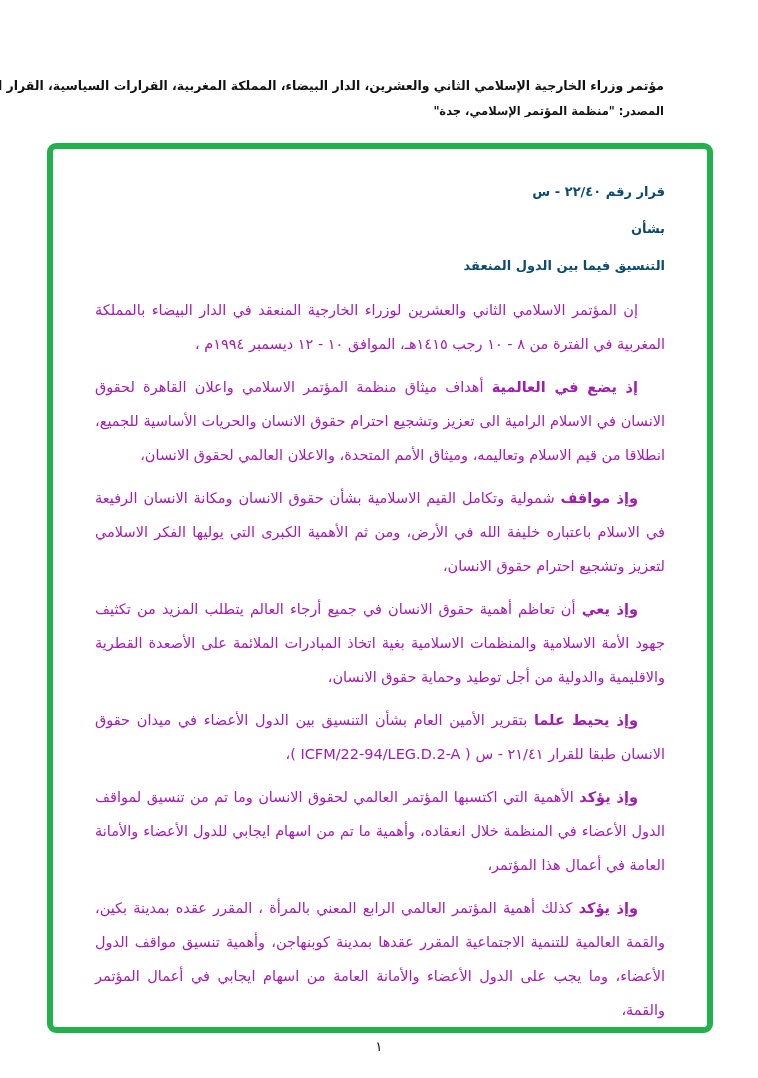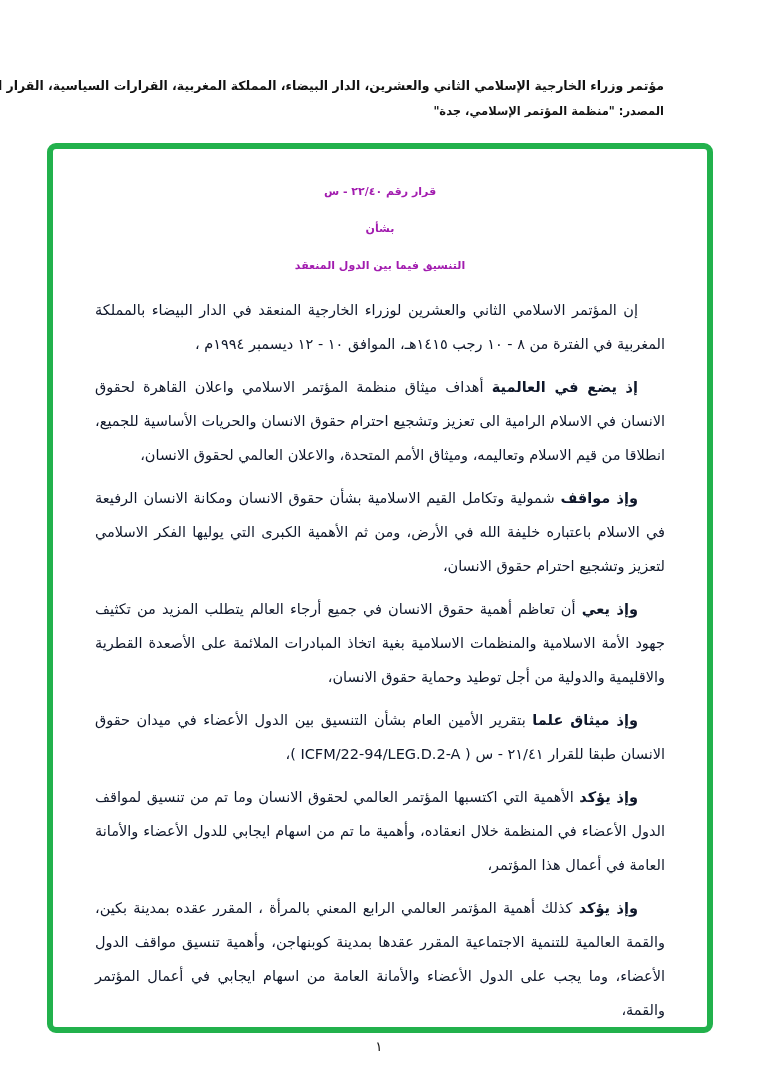--- a/index.html
+++ b/index.html
@@ -45,32 +45,32 @@
     border: 6px solid #22b14c;
     border-radius: 9px;
     box-sizing: content-box;
     background: #ffffff;
   }
   .content {
     padding: 24px 42px 0 42px;
     direction: rtl;
   }
   .title {
-    text-align: center;
+    text-align: right;
     font-weight: bold;
-    font-size: 11px;
+    font-size: 13px;
     line-height: 37px;
-    color: #a21caf;
+    color: #0c4a6e;
   }
   .body-text {
     margin-top: 9px;
     font-size: 14.5px;
     line-height: 34px;
     text-align: justify;
-    color: #0f172a;
+    color: #a21caf;
   }
   .para {
     margin: 0 0 9px 0;
     text-indent: 27px;
   }
   .para .lead { font-weight: bold; }
   .pagenum {
     position: absolute;
     top: 1038px;
     left: 0;
@@ -97,21 +97,21 @@
         <div>قرار رقم ٢٢/٤٠ - س</div>
         <div>بشأن</div>
         <div>التنسيق فيما بين الدول المنعقد</div>
       </div>
 
       <div class="body-text">
         <p class="para"><b class="lead"></b> <span>إن المؤتمر الاسلامي الثاني والعشرين لوزراء الخارجية المنعقد في الدار البيضاء بالمملكة المغربية في الفترة من ٨ - ١٠ رجب ١٤١٥هـ، الموافق ١٠ - ١٢ ديسمبر ١٩٩٤م ،</span></p>
         <p class="para"><b class="lead">إذ يضع في العالمية</b> <span>أهداف ميثاق منظمة المؤتمر الاسلامي واعلان القاهرة لحقوق الانسان في الاسلام الرامية الى تعزيز وتشجيع احترام حقوق الانسان والحريات الأساسية للجميع، انطلاقا من قيم الاسلام وتعاليمه، وميثاق الأمم المتحدة، والاعلان العالمي لحقوق الانسان،</span></p>
         <p class="para"><b class="lead">وإذ مواقف</b> <span>شمولية وتكامل القيم الاسلامية بشأن حقوق الانسان ومكانة الانسان الرفيعة في الاسلام باعتباره خليفة الله في الأرض، ومن ثم الأهمية الكبرى التي يوليها الفكر الاسلامي لتعزيز وتشجيع احترام حقوق الانسان،</span></p>
         <p class="para"><b class="lead">وإذ يعي</b> <span>أن تعاظم أهمية حقوق الانسان في جميع أرجاء العالم يتطلب المزيد من تكثيف جهود الأمة الاسلامية والمنظمات الاسلامية بغية اتخاذ المبادرات الملائمة على الأصعدة القطرية والاقليمية والدولية من أجل توطيد وحماية حقوق الانسان،</span></p>
-        <p class="para"><b class="lead">وإذ ميثاق علما</b> <span>بتقرير الأمين العام بشأن التنسيق بين الدول الأعضاء في ميدان حقوق الانسان طبقا للقرار ٢١/٤١ - س ( ICFM/22-94/LEG.D.2-A )،</span></p>
+        <p class="para"><b class="lead">وإذ يحيط علما</b> <span>بتقرير الأمين العام بشأن التنسيق بين الدول الأعضاء في ميدان حقوق الانسان طبقا للقرار ٢١/٤١ - س ( ICFM/22-94/LEG.D.2-A )،</span></p>
         <p class="para"><b class="lead">وإذ يؤكد</b> <span>الأهمية التي اكتسبها المؤتمر العالمي لحقوق الانسان وما تم من تنسيق لمواقف الدول الأعضاء في المنظمة خلال انعقاده، وأهمية ما تم من اسهام ايجابي للدول الأعضاء والأمانة العامة في أعمال هذا المؤتمر،</span></p>
         <p class="para"><b class="lead">وإذ يؤكد</b> <span>كذلك أهمية المؤتمر العالمي الرابع المعني بالمرأة ، المقرر عقده بمدينة بكين، والقمة العالمية للتنمية الاجتماعية المقرر عقدها بمدينة كوبنهاجن، وأهمية تنسيق مواقف الدول الأعضاء، وما يجب على الدول الأعضاء والأمانة العامة من اسهام ايجابي في أعمال المؤتمر والقمة،</span></p>
       </div>
 
     </div>
   </div>
 
   <div class="pagenum">١</div>
 
 </div>

